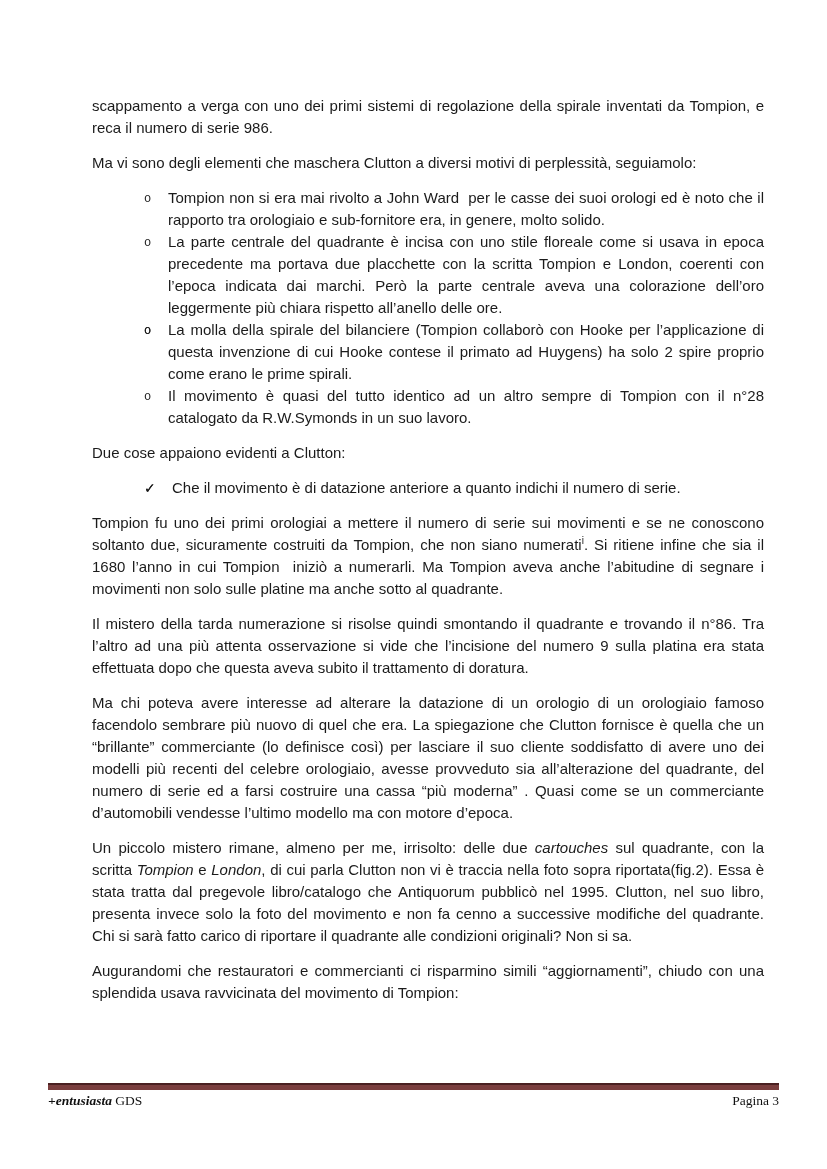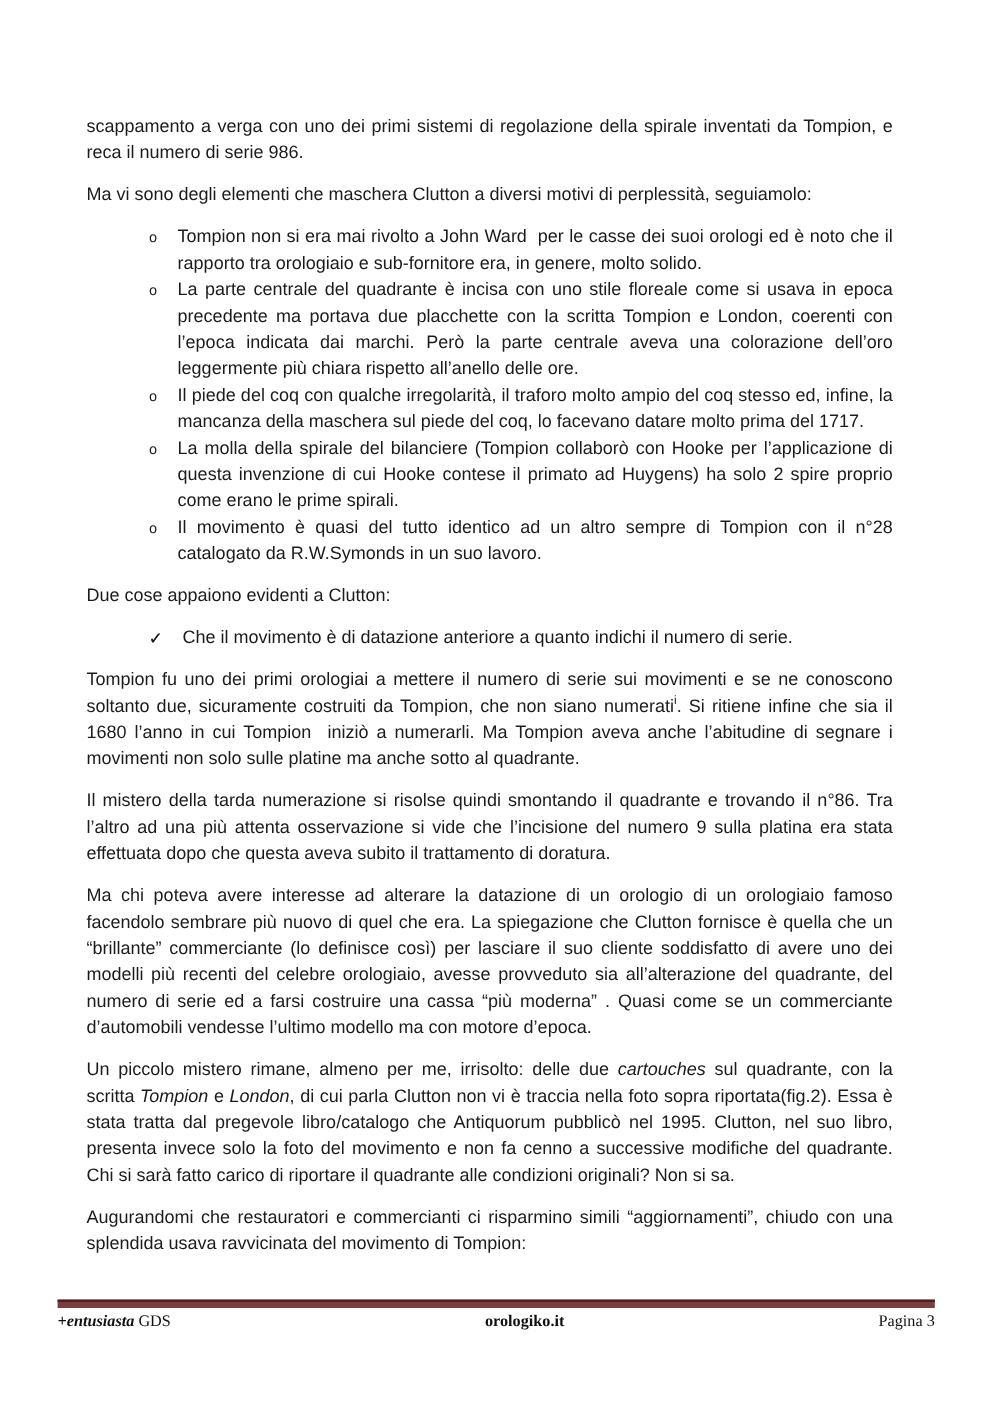--- a/index.html
+++ b/index.html
@@ -6,21 +6,21 @@
   .page {
     position:relative;
     width:827px; height:1169px;
     background:#ffffff;
     font-family:"Liberation Sans", sans-serif;
     color:#1b1b1b;
     overflow:hidden;
   }
   .content {
     position:absolute;
-    left:72px; top:95px; width:672px;
+    left:92px; top:95px; width:672px;
     font-size:15px; line-height:22px;
     text-align:justify;
   }
   .content p { margin:0 0 13px 0; }
   sup { font-size:10px; line-height:0; vertical-align:super; }
 
   ul.bullet-list, ul.check-list {
     list-style:none; margin:0 0 13px 0; padding:0;
   }
   ul.bullet-list li {
@@ -70,21 +70,20 @@
       <li>
         <span class="marker">o</span>
         <span>Tompion non si era mai rivolto a John Ward&nbsp; per le casse dei suoi orologi ed è noto che il rapporto tra orologiaio e sub-fornitore era, in genere, molto solido.</span>
       </li>
       <li>
         <span class="marker">o</span>
         <span>La parte centrale del quadrante è incisa con uno stile floreale come si usava in epoca precedente ma portava due placchette con la scritta Tompion e London, coerenti con l’epoca indicata dai marchi. Però la parte centrale aveva una colorazione dell’oro leggermente più chiara rispetto all’anello delle ore.</span>
       </li>
       <li>
         <span class="marker">o</span>
-        <span>Il piede del coq con qualche irregolarità, il traforo molto ampio del coq stesso ed, infine, la mancanza della maschera sul piede del coq, lo facevano datare molto prima del 1717.</span>
       </li>
       <li>
         <span class="marker">o</span>
         <span>La molla della spirale del bilanciere (Tompion collaborò con Hooke per l’applicazione di questa invenzione di cui Hooke contese il primato ad Huygens) ha solo 2 spire proprio come erano le prime spirali.</span>
       </li>
       <li>
         <span class="marker">o</span>
         <span>Il movimento è quasi del tutto identico ad un altro sempre di Tompion con il n°28 catalogato da R.W.Symonds in un suo lavoro.</span>
       </li>
     </ul>
@@ -110,17 +109,16 @@
     <p><span>Un piccolo mistero rimane, almeno per me, irrisolto: delle due </span><span style="font-style: italic;">cartouches</span><span> sul quadrante, con la scritta </span><span style="font-style: italic;">Tompion</span><span> e </span><span style="font-style: italic;">London</span><span>, di cui parla Clutton non vi è traccia nella foto sopra riportata(fig.2). Essa è stata tratta dal pregevole libro/catalogo che Antiquorum pubblicò nel 1995. Clutton, nel suo libro, presenta invece solo la foto del movimento e non fa cenno a successive modifiche del quadrante. Chi si sarà fatto carico di riportare il quadrante alle condizioni originali? Non si sa.</span></p>
 
     <p>Augurandomi che restauratori e commercianti ci risparmino simili “aggiornamenti”, chiudo con una splendida usava ravvicinata del movimento di Tompion:</p>
 
   </div>
 
   <div class="footer-rule"></div>
 
   <div class="footer-row">
     <span class="footer-left"><span style="font-style: italic; font-weight: bold;">+entusiasta</span><span> GDS</span></span>
-    <span class="footer-center">orologiko.it</span>
     <span class="footer-right">Pagina 3</span>
   </div>
 
 </div>
 
 </body></html>

